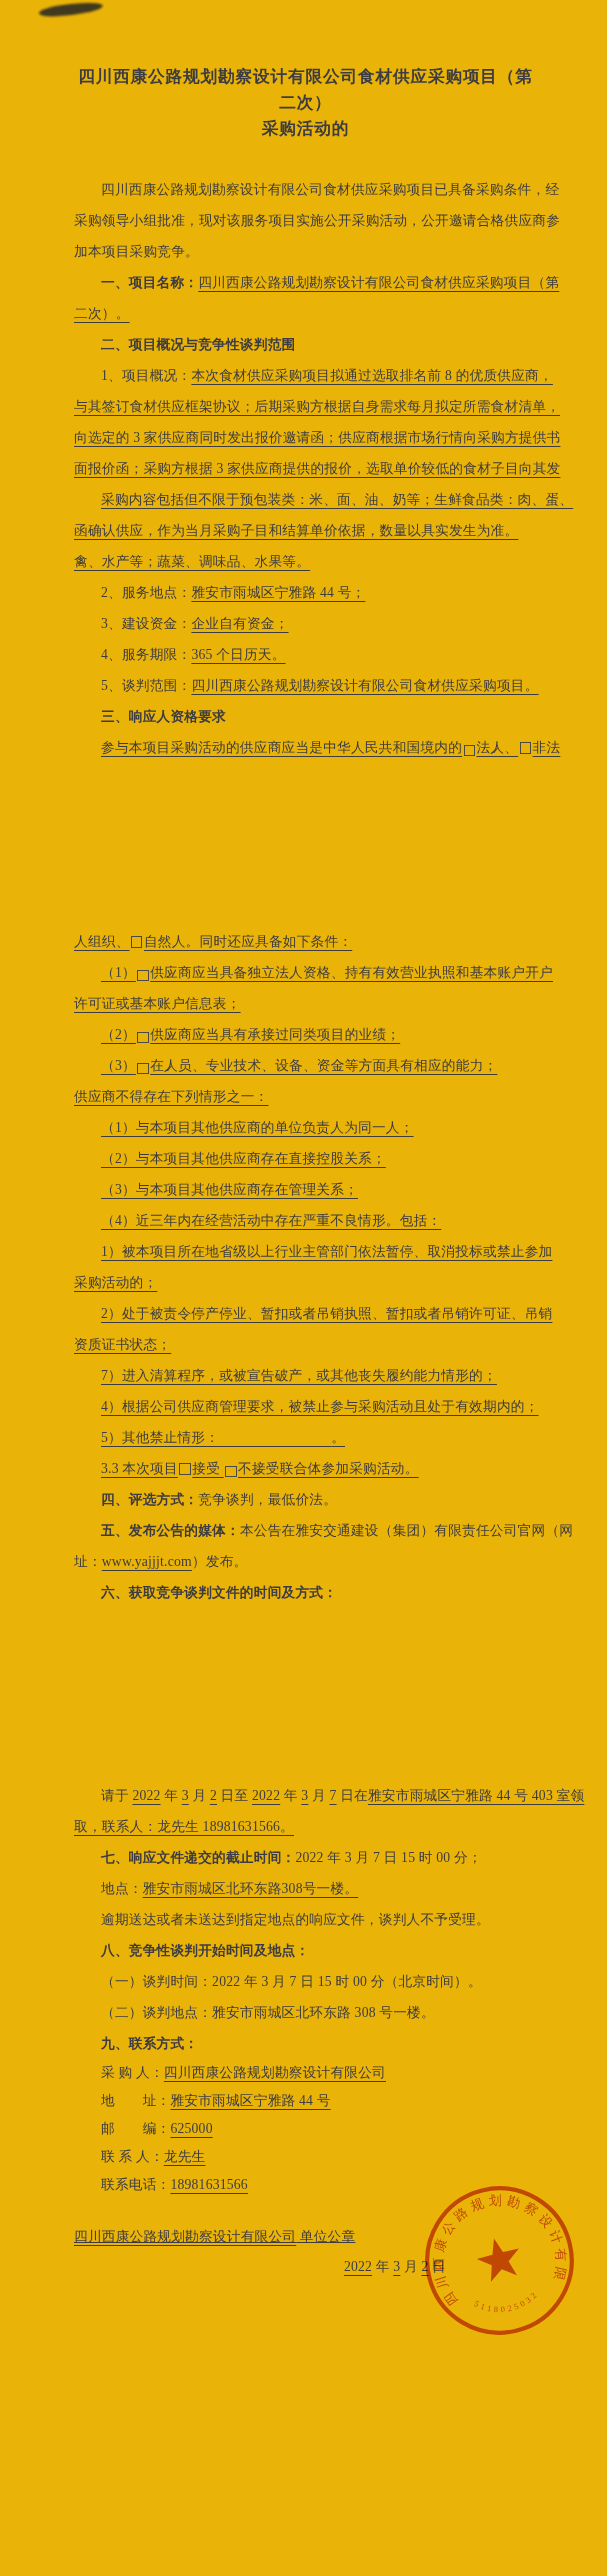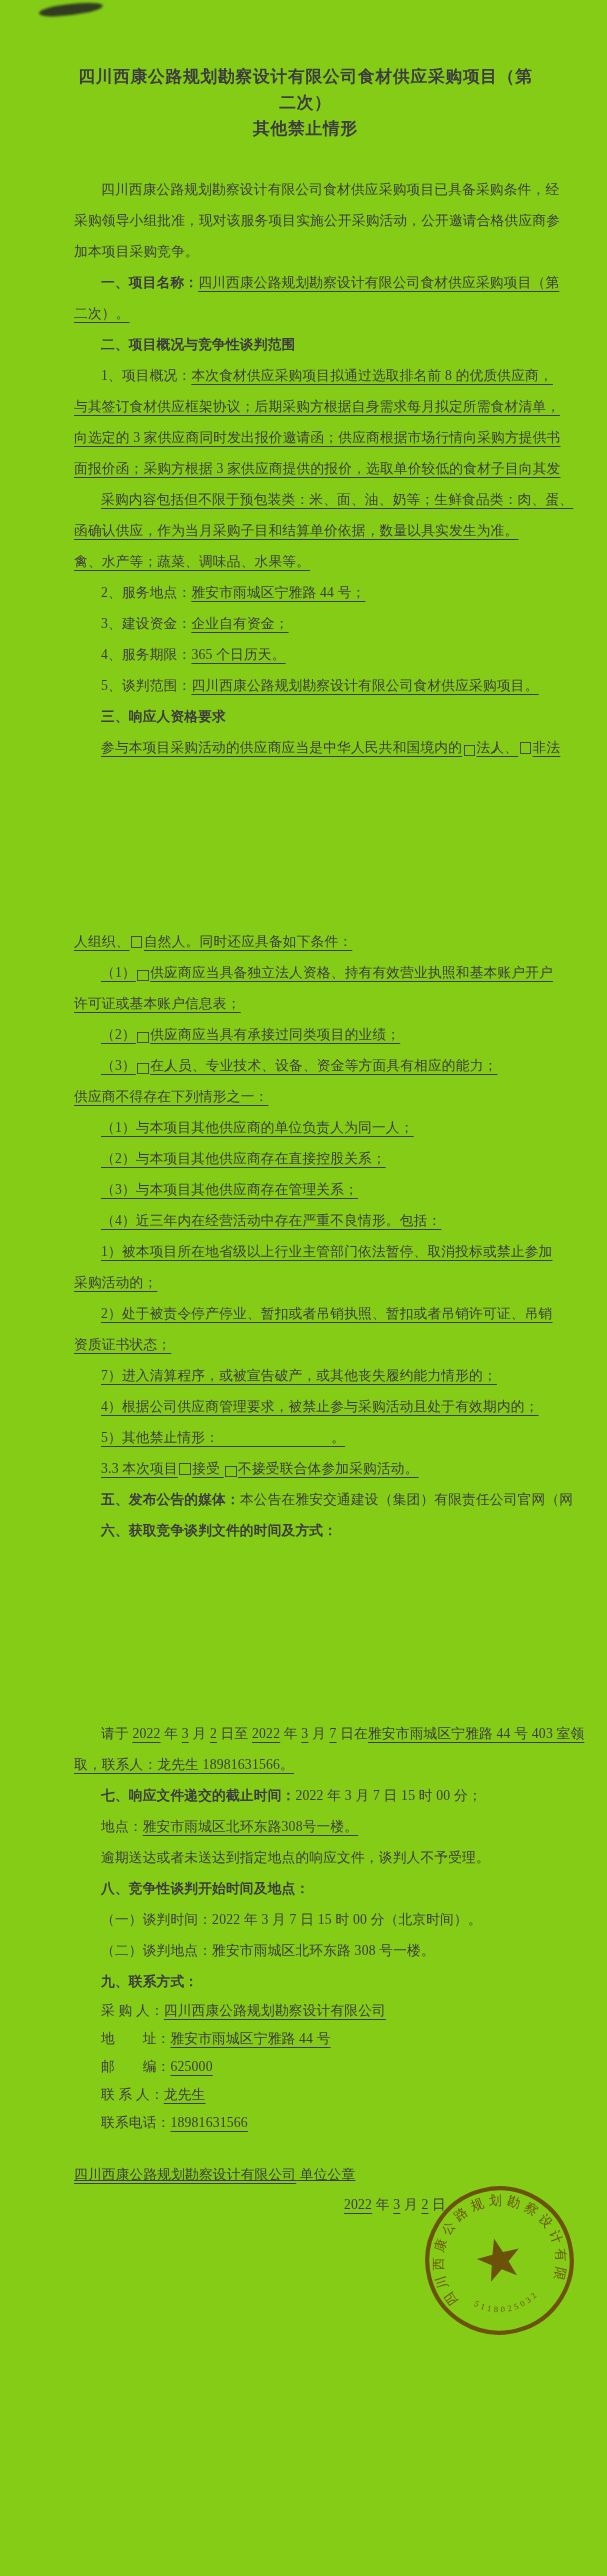--- a/index.html
+++ b/index.html
@@ -1,18 +1,18 @@
 <!DOCTYPE html>
 <html style="font-size:12px"><head>
 <meta charset="utf-8">
 <style>
   html,body{margin:0;padding:0;background:#ffffff;}
   .doc{
     position:relative; width:607px; height:2576px; overflow:hidden;
-    background:#84cc16; color:#3d3c40;
+    background:#eab308; color:#3d3c40;
     font-family:"Liberation Serif","DejaVu Serif",serif;
   }
   .content{padding:64px 70px 0 74px;}
   .ln{font-size:13.7px; line-height:31px; height:31px; white-space:pre; letter-spacing:0.2px;}
   .ln.t{font-size:16.7px; font-weight:bold; text-align:center; line-height:26px; height:26px; letter-spacing:0.8px;}
   .ln.ind{text-indent:27px;}
   .ln.c7{line-height:28px; height:28px;}
   .ln.sig1{text-align:left; padding-right:23px; line-height:30px; height:30px;text-decoration:underline;}
   .ln.sig2{text-align:right; padding-right:91px; line-height:30px; height:30px;}
   .b{font-weight:bold;font-family:Liberation Mono, monospace;}
@@ -36,21 +36,21 @@
   }
 </style>
 </head>
 <body>
 
 <div class="doc">
   <div class="smudge"></div>
   <div class="content" id="doc-body">
       <div class="ln t"><span>四川西康公路规划勘察设计有限公司食材供应采购项目（第</span></div>
       <div class="ln t"><span>二次）</span></div>
-      <div class="ln t"><span>其他禁止情形</span></div>
+      <div class="ln t"><span>采购活动的</span></div>
       <div class="gap" style="height: 32px;"></div>
       <div class="ln ind"><span>四川西康公路规划勘察设计有限公司食材供应采购项目已具备采购条件，经</span></div>
       <div class="ln"><span>采购领导小组批准，现对该服务项目实施公开采购活动，公开邀请合格供应商参</span></div>
       <div class="ln"><span>加本项目采购竞争。</span></div>
       <div class="ln ind"><span class="b">一、项目名称：</span><span class="u">四川西康公路规划勘察设计有限公司食材供应采购项目（第</span></div>
       <div class="ln"><span class="u">二次）。</span></div>
       <div class="ln ind"><span class="b">二、项目概况与竞争性谈判范围</span></div>
       <div class="ln ind"><span>1、项目概况：</span><span class="u">本次食材供应采购项目拟通过选取排名前 8 的优质供应商，</span></div>
       <div class="ln"><span class="u">与其签订食材供应框架协议；后期采购方根据自身需求每月拟定所需食材清单，</span></div>
       <div class="ln"><span class="u">向选定的 3 家供应商同时发出报价邀请函；供应商根据市场行情向采购方提供书</span></div>
@@ -76,21 +76,23 @@
       <div class="ln ind"><span class="u">（3）与本项目其他供应商存在管理关系；</span></div>
       <div class="ln ind"><span class="u">（4）近三年内在经营活动中存在严重不良情形。包括：</span></div>
       <div class="ln ind"><span class="u">1）被本项目所在地省级以上行业主管部门依法暂停、取消投标或禁止参加</span></div>
       <div class="ln"><span class="u">采购活动的；</span></div>
       <div class="ln ind"><span class="u">2）处于被责令停产停业、暂扣或者吊销执照、暂扣或者吊销许可证、吊销</span></div>
       <div class="ln"><span class="u">资质证书状态；</span></div>
       <div class="ln ind"><span class="u">7）进入清算程序，或被宣告破产，或其他丧失履约能力情形的；</span></div>
       <div class="ln ind"><span class="u">4）根据公司供应商管理要求，被禁止参与采购活动且处于有效期内的；</span></div>
       <div class="ln ind"><span class="u">5）其他禁止情形：</span><span class="blank" style="width: 112px;"></span><span class="u">。</span></div>
       <div class="ln ind"><span class="u">3.3 本次项目</span><span class="cb"></span><span class="u">接受 </span><span class="cb">✓</span><span class="u">不接受联合体参加采购活动。</span></div>
+      <div class="ln ind"><span class="b">四、评选方式：</span><span>竞争谈判，最低价法。</span></div>
       <div class="ln ind"><span class="b">五、发布公告的媒体：</span><span>本公告在雅安交通建设（集团）有限责任公司官网（网</span></div>
+      <div class="ln"><span>址：</span><span class="u">www.yajjjt.com</span><span>）发布。</span></div>
       <div class="ln ind"><span class="b">六、获取竞争谈判文件的时间及方式：</span></div>
       <div class="gap" style="height: 172px;"></div>
       <div class="ln ind"><span>请于 </span><span class="u">2022</span><span> 年 </span><span class="u">3</span><span> 月 </span><span class="u">2</span><span> 日至 </span><span class="u">2022</span><span> 年 </span><span class="u">3</span><span> 月 </span><span class="u">7</span><span> 日在</span><span class="u">雅安市雨城区宁雅路 44 号 403 室领</span></div>
       <div class="ln"><span class="u">取，联系人：龙先生 18981631566。</span></div>
       <div class="ln ind"><span class="b">七、响应文件递交的截止时间：</span><span>2022 年 3 月 7 日 15 时 00 分；</span></div>
       <div class="ln ind"><span>地点：</span><span class="u">雅安市雨城区北环东路308号一楼。</span></div>
       <div class="ln ind"><span>逾期送达或者未送达到指定地点的响应文件，谈判人不予受理。</span></div>
       <div class="ln ind"><span class="b">八、竞争性谈判开始时间及地点：</span></div>
       <div class="ln ind"><span>（一）谈判时间：2022 年 3 月 7 日 15 时 00 分（北京时间）。</span></div>
       <div class="ln ind"><span>（二）谈判地点：雅安市雨城区北环东路 308 号一楼。</span></div>

